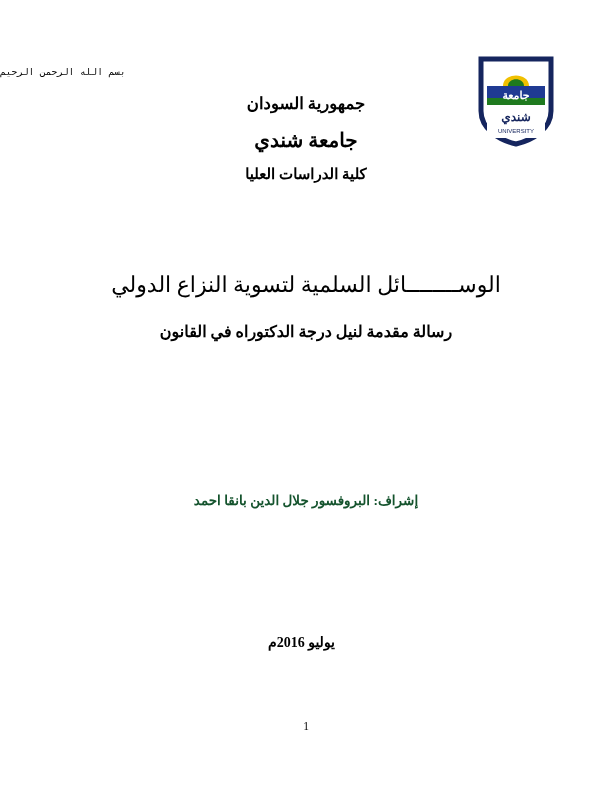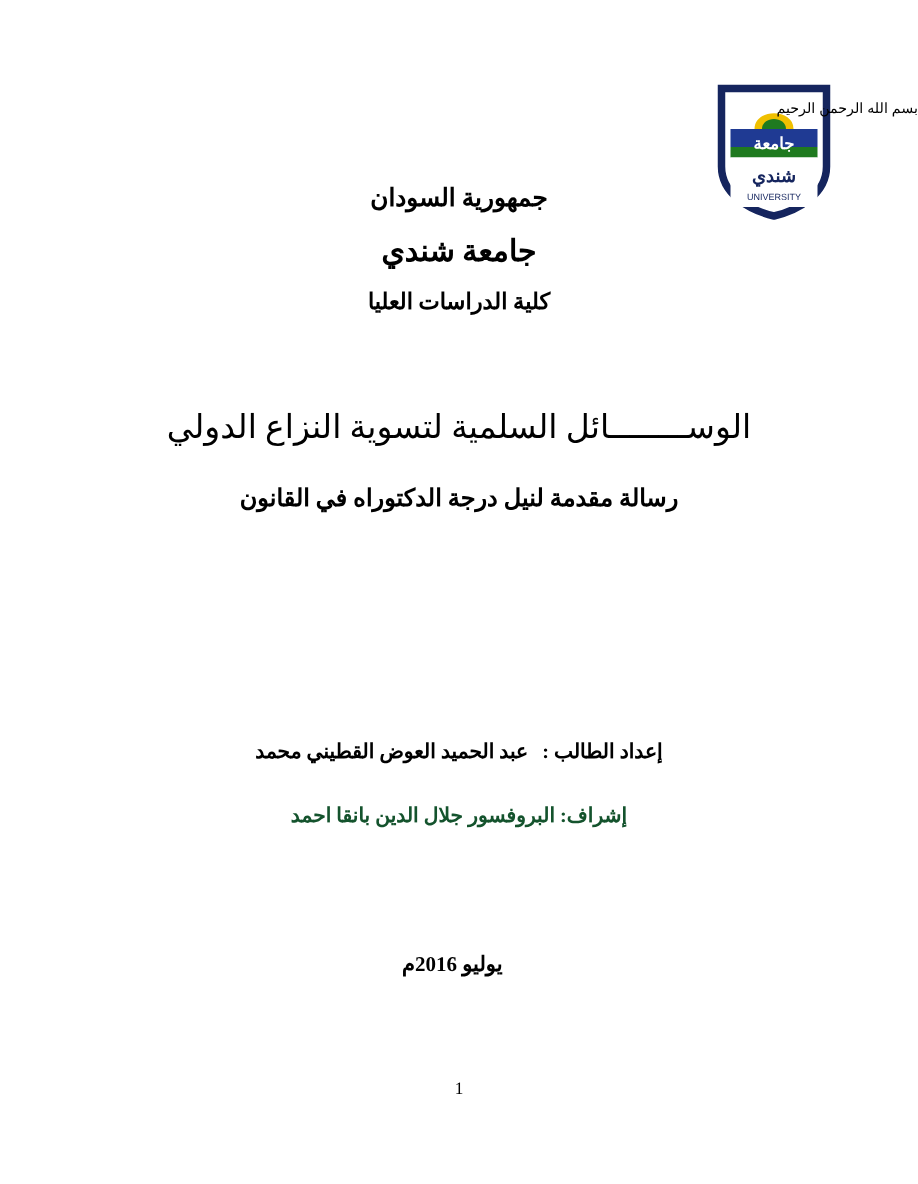--- a/index.html
+++ b/index.html
@@ -31,35 +31,34 @@
     height: 92px;
   }
   .logo-wrap svg { display: block; }
 
   
   .basmala {
     position: absolute;
     top: 66px;
     left: 0;
     width: 612px;
-    text-align: right;
+    text-align: left;
     font-size: 9.5px;
-    font-family: Liberation Sans, sans-serif;
+    font-family: Liberation Mono, monospace;
     letter-spacing: 0px;
     color: #000;
   }
 
   
   .header-block {
     position: absolute;
     top: 96px;
     left: 0;
     width: 612px;
     text-align: center;
-    margin-top: 28px;
   }
   .header-line {
     font-size: 16.5px;
     font-weight: bold;
     line-height: 1.0;
     margin: 0 0 17px 0;
     color: #000;
   }
   .header-line.l2 { font-size: 15.5px; }
   .header-line.l3 { font-size: 20px; }
@@ -166,24 +165,20 @@
     <div class="header-line l3">جامعة شندي</div>
     <div class="header-line l4">كلية الدراسات العليا</div>
   </div>
 
   <div class="title-block">
     <div class="main-title">الوســــــــائل السلمية لتسوية النزاع الدولي</div>
     <div class="subtitle">رسالة مقدمة لنيل درجة الدكتوراه في القانون</div>
   </div>
 
   <div class="author-block">
-    <div class="author-line">
-      <span class="label">إعداد الطالب :</span>
-      <span>عبد الحميد العوض القطيني محمد</span>
-    </div>
     <div class="supervisor-line">إشراف: البروفسور جلال الدين بانقا احمد</div>
   </div>
 
   <div class="date-block">يوليو 2016م</div>
 
   <div class="page-number">1</div>
 
 </div>
 
 </body></html>

